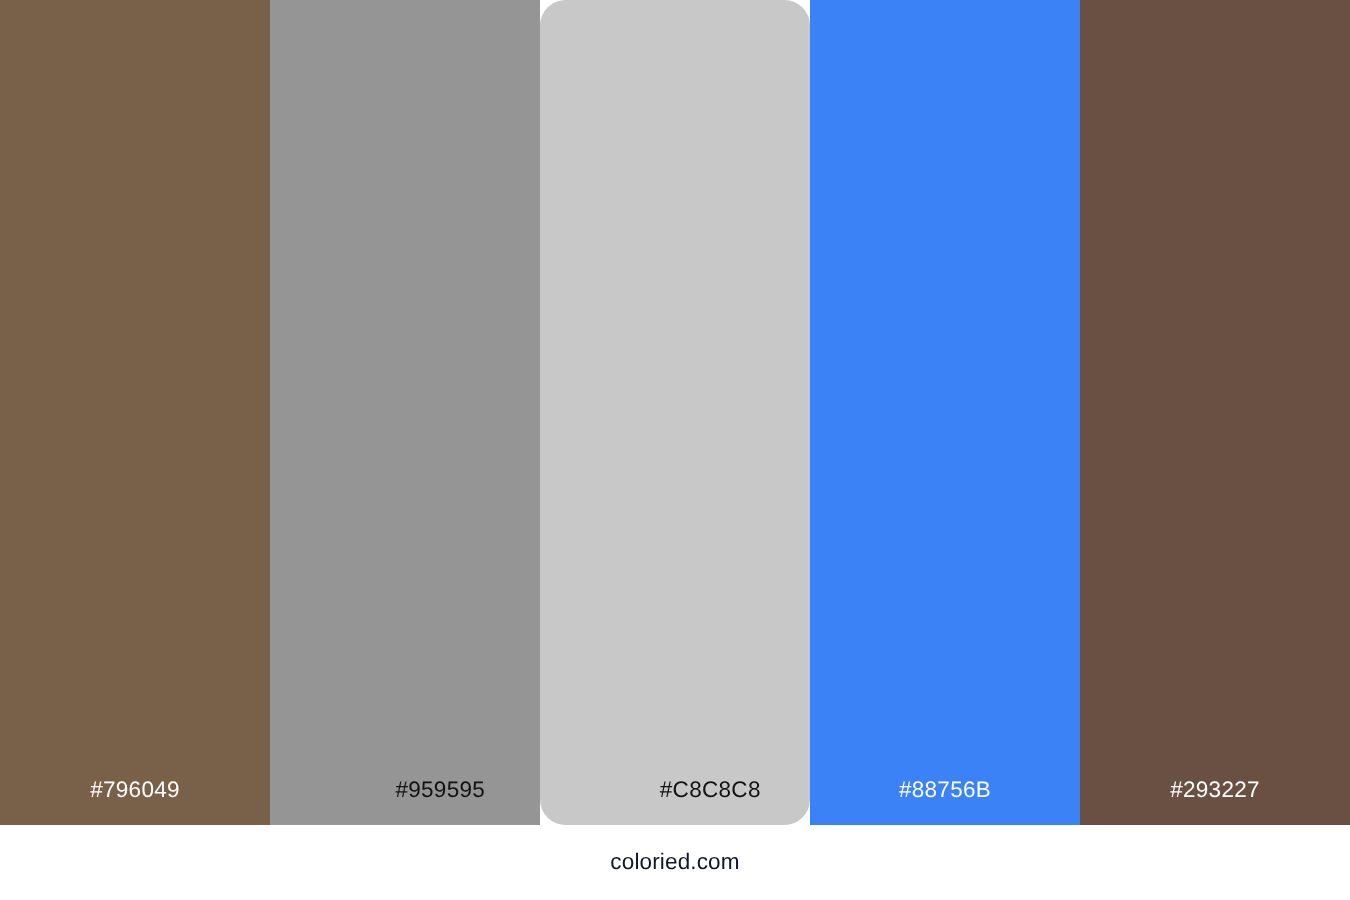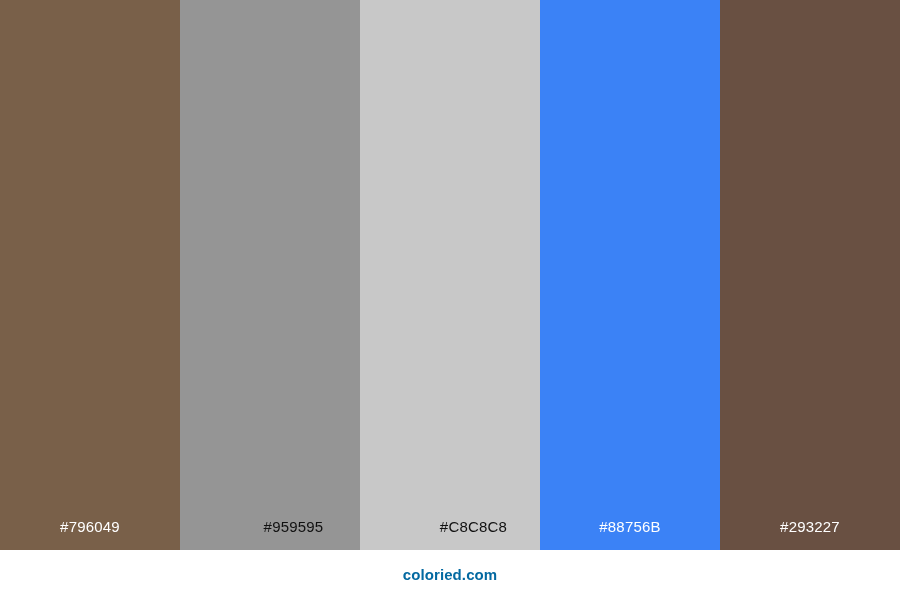--- a/index.html
+++ b/index.html
@@ -61,42 +61,42 @@
     height: 50px;
     flex: 0 0 50px;
     background: #ffffff;
     display: flex;
     align-items: center;
     justify-content: center;
   }
   .footer-brand {
     font-size: 15px;
     line-height: 18px;
-    font-weight: bold;
-    color: #0369a1;
+    font-weight: normal;
+    color: #0f172a;
     letter-spacing: 0.1px;
     font-family: "Liberation Sans", "DejaVu Sans", sans-serif;
   }
 </style>
 </head>
 <body style="background-color: rgb(255, 255, 255);">
 
 <div class="palette-page">
 
   <div class="swatch-strip">
 
     <div class="swatch" style="background-color: rgb(121, 96, 73);">
       <span class="swatch-label label-light">#796049</span>
     </div>
 
     <div class="swatch" style="background-color: rgb(149, 149, 149);">
       <span class="swatch-label label-dark">#959595</span>
     </div>
 
-    <div class="swatch" style="background-color: rgb(200, 200, 200);">
+    <div class="swatch" style="background-color: rgb(200, 200, 200); border-radius: 17px;">
       <span class="swatch-label label-dark">#C8C8C8</span>
     </div>
 
     <div class="swatch" style="background-color: #3b82f6;">
       <span class="swatch-label label-light">#88756B</span>
     </div>
 
     <div class="swatch" style="background-color: rgb(105, 80, 66);">
       <span class="swatch-label label-light">#293227</span>
     </div>

